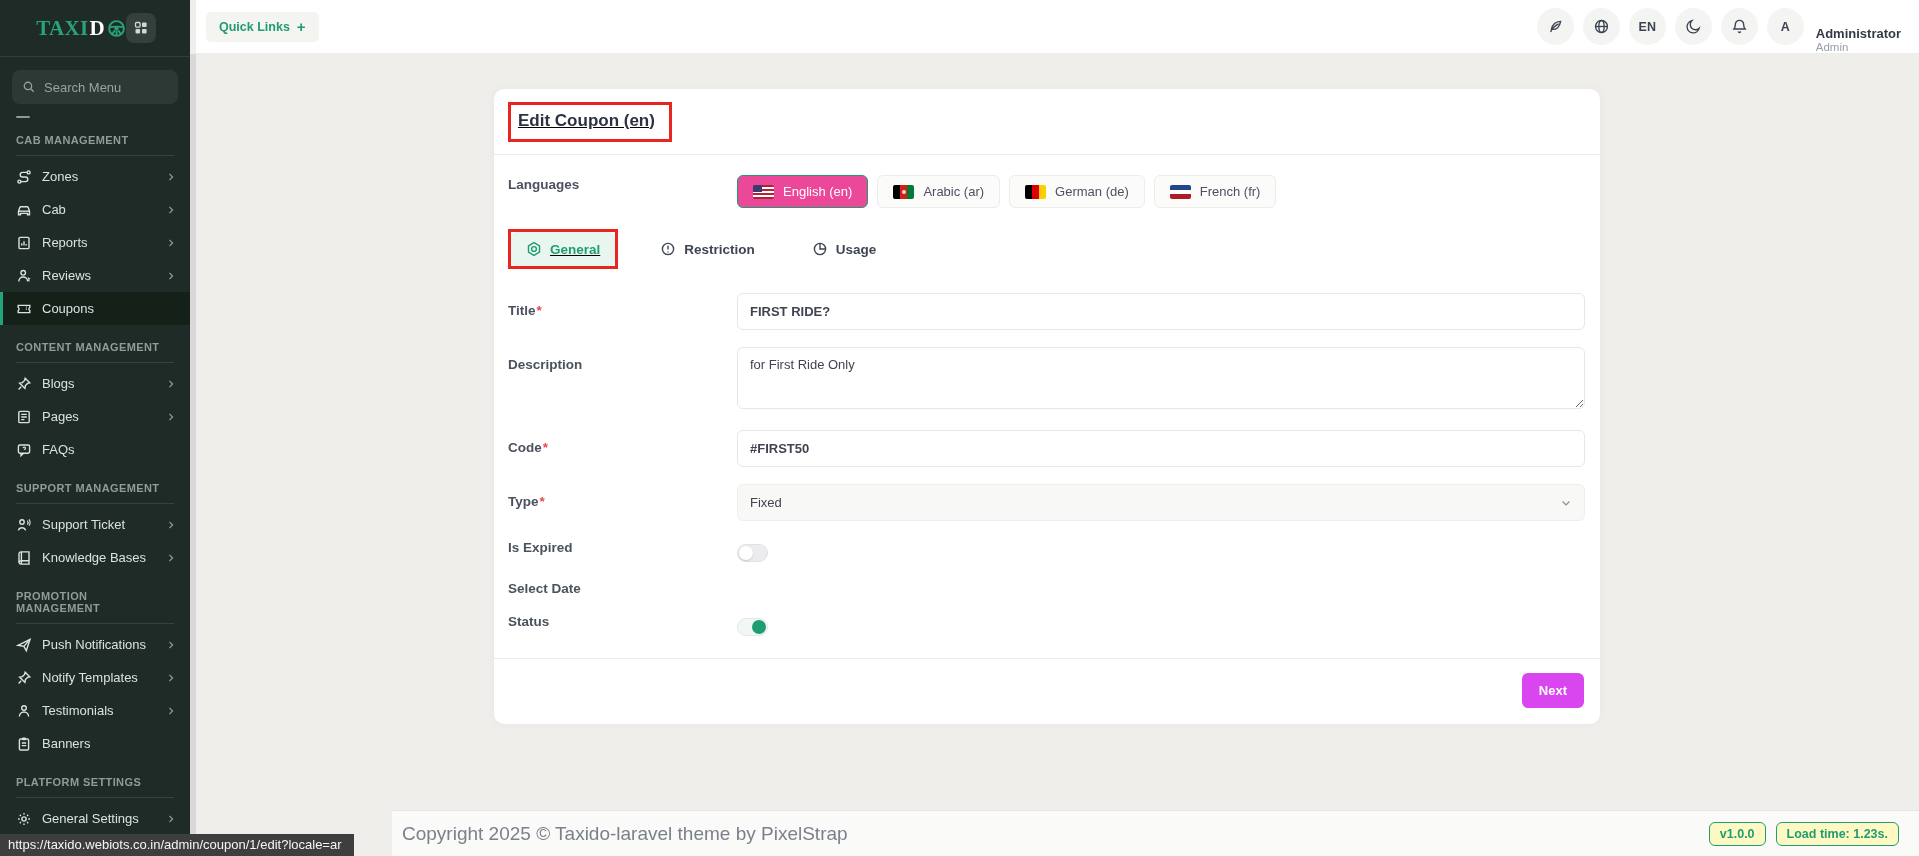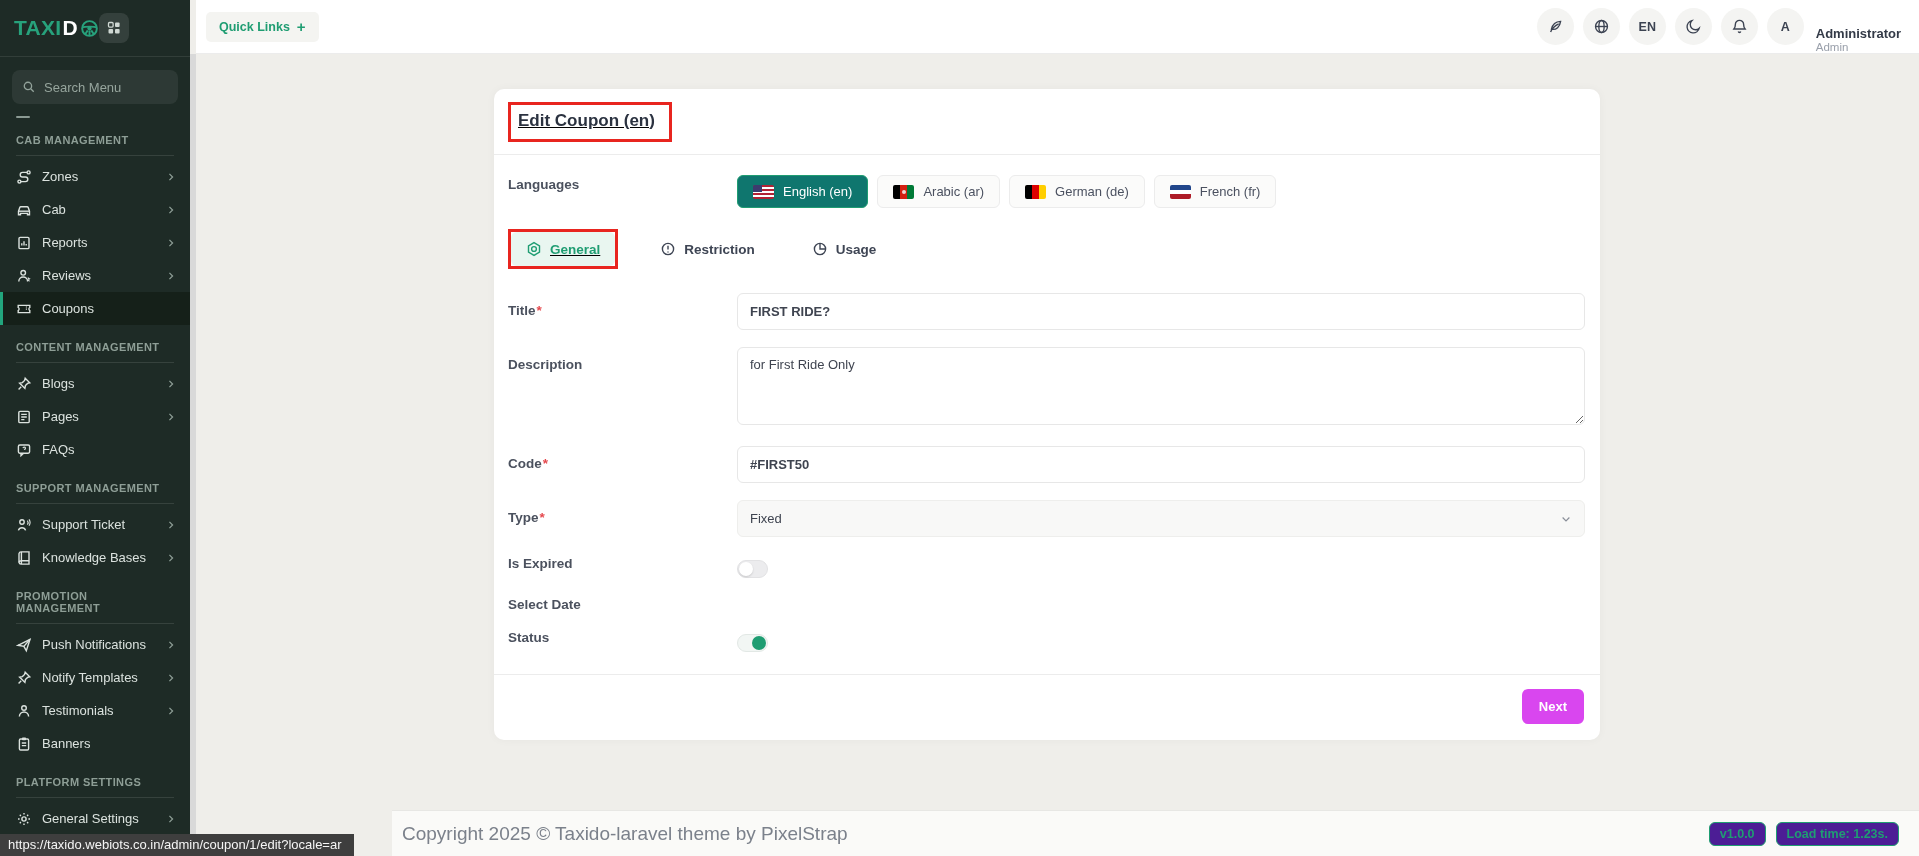--- a/index.html
+++ b/index.html
@@ -1,21 +1,21 @@
 <!DOCTYPE html>
 <html><head>
 <meta charset="utf-8">
 <style>
   * { margin:0; padding:0; box-sizing:border-box; }
   html,body { width:1919px; height:856px; overflow:hidden; }
   body { font-family:"Liberation Sans", sans-serif; background:#efeeea; position:relative; }
 
   
   .sidebar { position:absolute; left:0; top:0; width:190px; height:856px; background:#1e2b26; z-index:5; }
-  .sidebar-head { display:flex; align-items:center; justify-content:flex-start; padding:13px 12px 13px 14px; border-bottom:1px solid rgba(255,255,255,.09); }
+  .sidebar-head { display:flex; align-items:center; justify-content:center; padding:13px 12px 13px 14px; border-bottom:1px solid rgba(255,255,255,.09);font-family:Liberation Serif, serif; }
   .logo { display:flex; align-items:center; gap:1px; }
   .logo-primary { color:#27a27c; font-weight:800; font-size:21px; letter-spacing:.3px; }
   .logo-secondary { color:#ffffff; font-weight:800; font-size:21px; }
   .logo-wheel { color:#27a27c; margin-left:1px; display:flex; }
   .grid-btn { width:30px; height:30px; border-radius:8px; background:rgba(255,255,255,.1); display:flex; align-items:center; justify-content:center; color:#cfd8d3; cursor:pointer; }
   .search-wrap { margin:13px 12px 4px; background:rgba(255,255,255,.07); border-radius:8px; height:34px; display:flex; align-items:center; gap:8px; padding:0 10px; color:#93a39b; }
   .search-input { background:transparent; border:none; outline:none; color:#e2e8e4; font-size:13px; width:100%; font-family:"Liberation Sans", sans-serif; }
   .search-input::placeholder { color:#96a59d; }
   .dash { width:14px; height:2px; background:#8b9a93; margin:12px 0 0 16px; border-radius:1px; }
   .section-title { margin:16px 16px 0; padding:0 0 9px; font-size:11px; font-weight:700; letter-spacing:.4px; color:#8e9e96; border-bottom:1px solid rgba(255,255,255,.11); }
@@ -44,28 +44,28 @@
   .annotation { border:3px solid #e8251f;text-decoration:underline; }
   .title-box { display:inline-block; padding:6px 14px 8px 7px; }
   .page-title { font-size:17px; font-weight:700; color:#2b3240; }
   .card-body { padding:20px 15px 2px 14px; }
   .form-row { display:flex; align-items:flex-start; margin-bottom:17px; }
   .form-label { width:229px; flex:0 0 229px; font-size:13.5px; font-weight:700; color:#4b515e; padding-top:10px; }
   .form-label.no-pad { padding-top:2px; }
   .req { color:#e5484d; margin-left:1px; }
   .form-control { flex:1; }
   .text-input { width:100%; height:37px; border:1px solid #e7e7e7; border-radius:6px; padding:0 12px; font-size:13px; color:#3f4450; outline:none; font-family:"Liberation Sans", sans-serif;font-weight:bold; }
-  .textarea { width:100%; height:78px; border:1px solid #e7e7e7; border-radius:6px; padding:9px 12px; font-size:13px; color:#3f4450; resize:vertical; outline:none; font-family:"Liberation Sans", sans-serif; }
+  .textarea { width:100%; height:62px; border:1px solid #e7e7e7; border-radius:6px; padding:9px 12px; font-size:13px; color:#3f4450; resize:vertical; outline:none; font-family:"Liberation Sans", sans-serif; }
   .select { width:100%; height:37px; background:#f8f8f7; border:1px solid #eeeeec; border-radius:6px; display:flex; align-items:center; justify-content:space-between; padding:0 12px; font-size:13px; color:#3f4450; cursor:pointer; }
   .select .sel-chev { color:#8a8f99; display:flex; }
 
   .lang-row { margin-bottom:21px; }
   .lang-btns { display:flex; gap:9px; }
   .lang-btn { display:flex; align-items:center; gap:9px; padding:8px 15px; border:1px solid #ececec; border-radius:6px; background:#fbfbfa; font-size:13px; color:#4b5160; cursor:pointer; font-family:"Liberation Sans", sans-serif; }
-  .lang-btn.active { background:#0f766e; color:#fff; border-color:#1f9d72; }
+  .lang-btn.active { background:#ec4899; color:#fff; border-color:#1f9d72; }
   .flag { width:21px; height:14px; border-radius:2px; display:inline-block; position:relative; overflow:hidden; flex:0 0 auto; }
   .flag-us { background:repeating-linear-gradient(180deg,#b22234 0 2px,#fff 2px 4px); }
   .flag-us::after { content:""; position:absolute; left:0; top:0; width:9px; height:7px; background:#3c3b6e; }
   .flag-af { background:linear-gradient(90deg,#000 0 33%,#d32011 33% 66%,#007a36 66%); }
   .flag-af::after { content:""; position:absolute; left:9px; top:5px; width:4px; height:4px; border-radius:50%; background:#f6f6f6; opacity:.85; }
   .flag-de { background:linear-gradient(90deg,#000 0 33%,#dd0000 33% 66%,#ffce00 66%); }
   .flag-fr { background:linear-gradient(180deg,#21468b 0 34%,#fff 34% 66%,#ae1c28 66%); }
 
   .tabs { display:flex; align-items:center; gap:27px; margin:0 0 24px; }
   .tab-box { display:inline-block; }
@@ -79,21 +79,21 @@
   .toggle.on::after { content:""; position:absolute; right:1px; top:1px; width:14px; height:14px; border-radius:50%; background:#1f9d72; }
   .toggle-row { margin-bottom:13px; }
   .row-spacer { margin-bottom:14px; }
 
   .card-foot { border-top:1px solid #ececec; margin-top:6px; padding:14px 16px 16px; display:flex; justify-content:flex-end; }
   .next-btn { background:#d946ef; color:#fff; border:none; border-radius:6px; padding:10px 17px; font-size:13px; font-weight:600; cursor:pointer; font-family:"Liberation Sans", sans-serif; }
 
   .footer { position:absolute; bottom:0; left:196px; right:0; height:46px; background:#fafaf8; border-top:1px solid #e7e7e4; display:flex; align-items:center; padding:0 20px 0 10px; z-index:3; }
   .copyright { font-size:19px; color:#7b818b; }
   .footer-badges { margin-left:auto; display:flex; gap:10px; }
-  .badge { border:1.5px solid #1f9d72; color:#1f9d72; background:#4c1d95; font-size:12.5px; font-weight:700; padding:4px 10px; border-radius:6px; }
+  .badge { border:1.5px solid #1f9d72; color:#1f9d72; background:#fef9c3; font-size:12.5px; font-weight:700; padding:4px 10px; border-radius:6px; }
 
   .statusbar { position:absolute; left:0; bottom:0; background:#3e3e3e; color:#f5f5f5; font-size:13px; padding:3px 12px 4px 8px; z-index:10; white-space:nowrap; }
 </style>
 </head>
 <body>
 
 <aside class="sidebar">
   <div class="sidebar-head">
     <div class="logo">
       <span class="logo-primary">TAXI</span>

